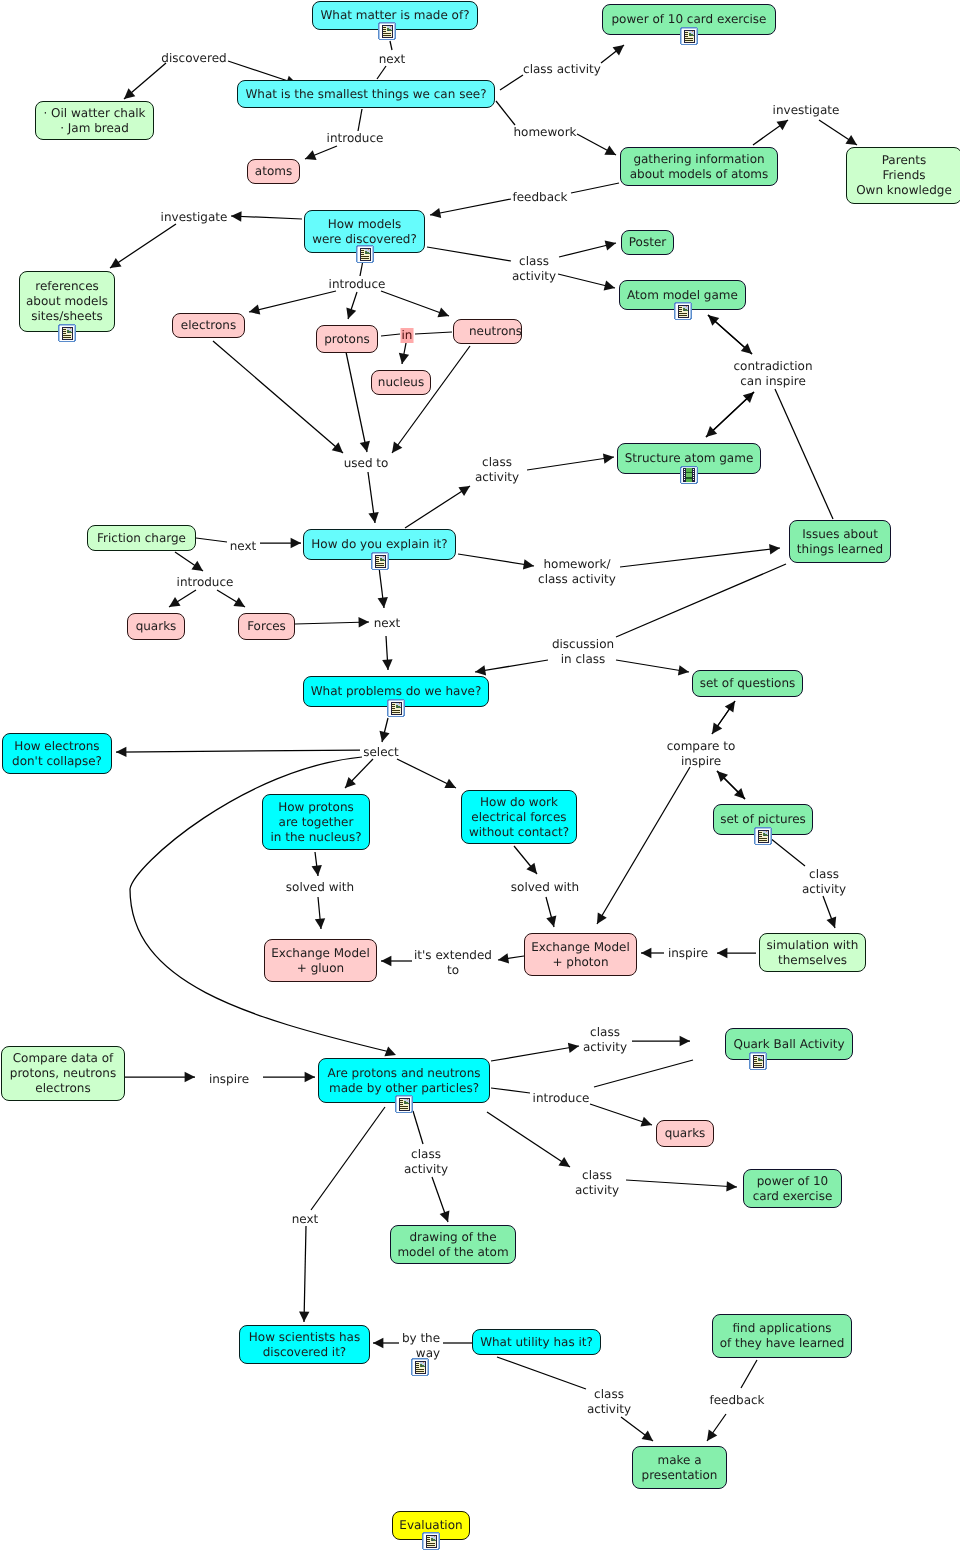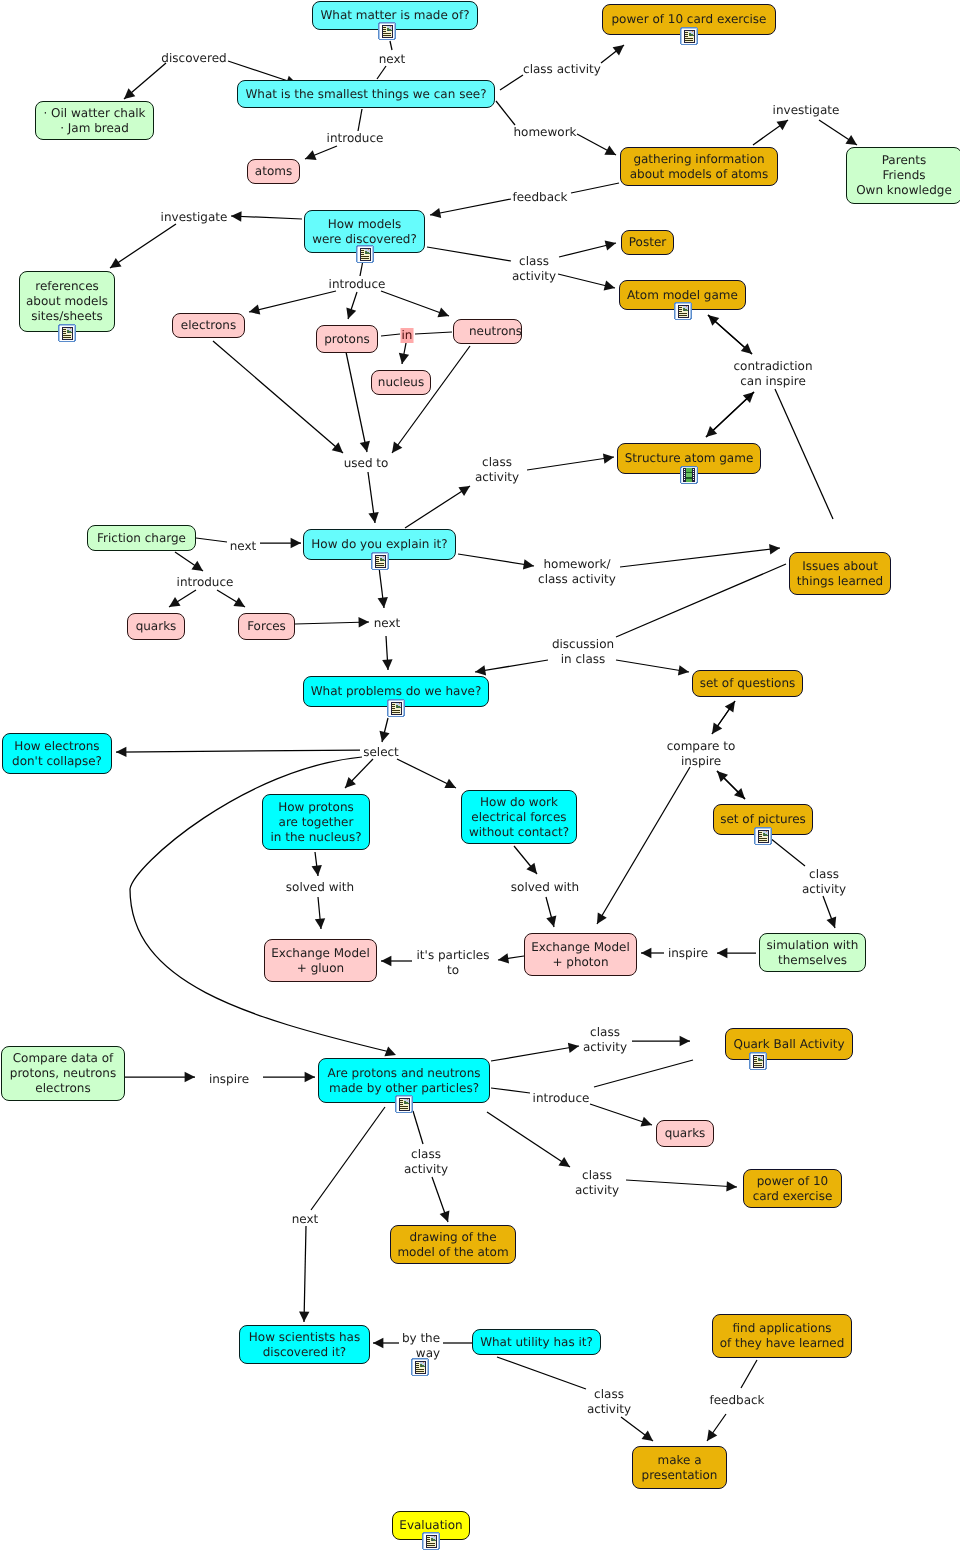--- a/index.html
+++ b/index.html
@@ -6,21 +6,21 @@
   body{width:960px;height:1552px;position:relative;overflow:hidden;
        font-family:"DejaVu Sans","Liberation Sans",sans-serif;
        -webkit-font-smoothing:antialiased;text-rendering:geometricPrecision;}
   #map{position:absolute;left:0;top:0;width:960px;height:1552px;}
   svg#edges{position:absolute;left:0;top:0;width:960px;height:1552px;}
   .node{position:absolute;box-sizing:border-box;border:1px solid #1a1a1a;border-radius:8px;
         display:flex;align-items:center;justify-content:center;text-align:center;
         font-size:12px;line-height:15px;color:#1c1c1c;white-space:pre;letter-spacing:0;}
   .node.cyan{background:#00ffff;border-color:#062020;}
   .node.cyan2{background:#66fcfc;border-color:#062020;}
-  .node.purple{background:#eab308;border-color:#10102a;}
+  .node.purple{background:#86efac;border-color:#10102a;}
   .node.green{background:#ccffcc;border-color:#0a2010;}
   .node.pink{background:#ffcccc;border-color:#2a1212;}
   .node.yellow{background:#ffff00;border-color:#1a1a00;}
   .elabel{position:absolute;font-size:12px;line-height:15px;color:#1c1c1c;text-align:center;
           white-space:pre;transform:translate(-50%,calc(-50% + 1.5px));}
   .elabel.pinkbg{background:#ffaaaa;padding:0 1px;color:#4a0d0d;}
   .icon{position:absolute;width:17px;height:19px;}
 </style>
 </head>
 <body>
@@ -310,21 +310,21 @@
             <rect x="8.3" y="22.3" width="2" height="2"></rect>
             <rect x="8.3" y="26.3" width="2" height="2"></rect>
             <rect x="25.7" y="6.3" width="2" height="2"></rect>
             <rect x="25.7" y="10.3" width="2" height="2"></rect>
             <rect x="25.7" y="14.3" width="2" height="2"></rect>
             <rect x="25.7" y="18.3" width="2" height="2"></rect>
             <rect x="25.7" y="22.3" width="2" height="2"></rect>
             <rect x="25.7" y="26.3" width="2" height="2"></rect>
           </g>
         </svg></div>
-      <div class="node purple" style="left: 789px; top: 520px; width: 102px; height: 43px; margin-top: 32px;"><span>Issues about
+      <div class="node purple" style="left: 789px; top: 520px; width: 102px; height: 43px;"><span>Issues about
 things learned</span></div>
       <div class="node green" style="left: 87px; top: 525px; width: 109px; height: 26px; text-align: right;"><span>Friction charge</span></div>
       <div class="node cyan2" style="left: 303px; top: 529px; width: 153px; height: 31px;"><span>How do you explain it?</span></div>
       <div class="icon" style="left: 370.5px; top: 552px;"><svg width="18" height="18" viewBox="0 0 36 36" shape-rendering="crispEdges">
           <rect x="1" y="1" width="34" height="34" rx="5" fill="#a8c5e8" stroke="#5a8ccc" stroke-width="2"></rect>
           <rect x="4" y="3" width="28" height="30" fill="#fcfdff"></rect>
           <rect x="7" y="5" width="22" height="26" fill="#22223e"></rect>
           <rect x="9" y="7" width="18" height="22" fill="#f6f2d0"></rect>
           <rect x="17" y="7" width="10" height="11" fill="#c6d2e8"></rect>
           <path d="M17 14 L20 10.5 L22.5 14 L24 12 L27 16 L27 18 L17 18 Z" fill="#48763a"></path>
@@ -487,21 +487,21 @@
       <div class="elabel" style="left: 387px; top: 622px;"><span>next</span></div>
       <div class="elabel" style="left: 583px; top: 650px;"><span>discussion
 in class</span></div>
       <div class="elabel" style="left: 381px; top: 751px;"><span>select</span></div>
       <div class="elabel" style="left: 701px; top: 752px;"><span>compare to
 inspire</span></div>
       <div class="elabel" style="left: 320px; top: 886px;"><span>solved with</span></div>
       <div class="elabel" style="left: 545px; top: 886px;"><span>solved with</span></div>
       <div class="elabel" style="left: 824px; top: 880px;"><span>class
 activity</span></div>
-      <div class="elabel" style="left: 453px; top: 961px;"><span>it's particles
+      <div class="elabel" style="left: 453px; top: 961px;"><span>it's extended
 to</span></div>
       <div class="elabel" style="left: 688px; top: 952px;"><span>inspire</span></div>
       <div class="elabel" style="left: 229px; top: 1078px;"><span>inspire</span></div>
       <div class="elabel" style="left: 605px; top: 1038px;"><span>class
 activity</span></div>
       <div class="elabel" style="left: 561px; top: 1097px;"><span>introduce</span></div>
       <div class="elabel" style="left: 426px; top: 1160px;"><span>class
 activity</span></div>
       <div class="elabel" style="left: 597px; top: 1181px;"><span>class
 activity</span></div>

